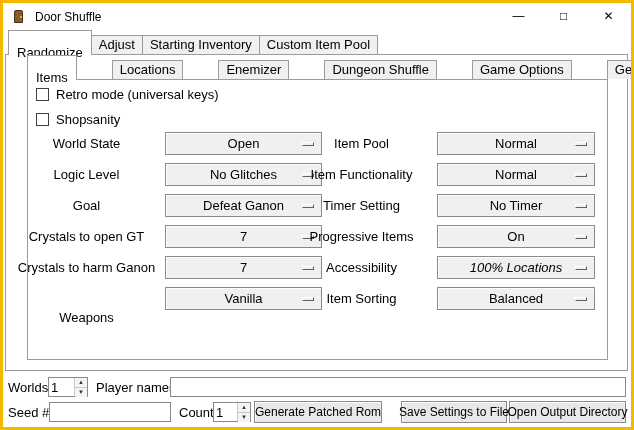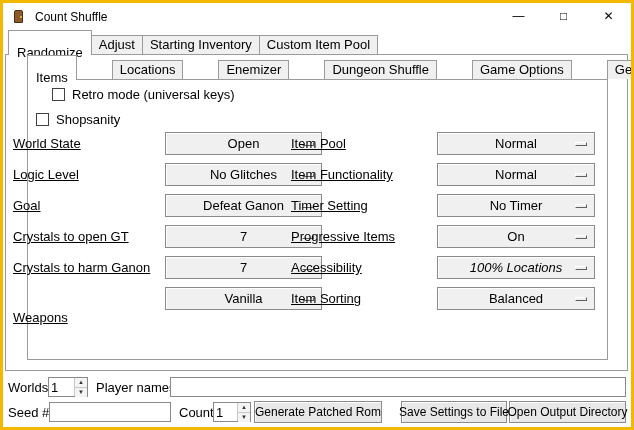--- a/index.html
+++ b/index.html
@@ -69,22 +69,22 @@
   .check {
     position: absolute; display: flex; align-items: center; gap: 7px;
     z-index: 4;
   }
   .ckbox {
     width: 13px; height: 13px; background: #fff; border: 1px solid #404040;
     flex: 0 0 auto;
   }
   
   .optlbl {
-    position: absolute; width: 147px; left: 10px; text-align: left;
-    z-index: 4; white-space: nowrap; text-decoration: underline;
+    position: absolute; width: 147px; left: 10px; text-align: center;
+    z-index: 4; white-space: nowrap;
   }
   .optlbl.right-col { left: 288px; width: 141px; }
   .optbtn {
     position: absolute; width: 157px; height: 23px;
     background: #f0f0f0; border: 1px solid #8a8a8a;
     box-shadow: inset 1px 1px 0 #ffffff;
     display: flex; align-items: center; justify-content: center;
     z-index: 4; cursor: default;
   }
   .optbtn .optval { white-space: nowrap; }
@@ -124,21 +124,21 @@
 </head>
 <body>
 
 <div class="window" style="border-color: rgb(245, 184, 0);">
 
   <div class="titlebar">
     <span class="app-icon">
       <span class="door"></span>
       <span class="knob"></span>
     </span>
-    <span class="title-text">Count Shuffle</span>
+    <span class="title-text">Door Shuffle</span>
     <div class="win-controls">
       <div class="wbtn">—</div>
       <div class="wbtn">□</div>
       <div class="wbtn">✕</div>
     </div>
   </div>
 
   <div class="pane outer-pane"></div>
   <div class="pane inner-pane"></div>
 
@@ -151,21 +151,21 @@
 
   <div class="tabbar inner-tabs">
     <div class="tab selected">Items</div>
     <div class="tab">Locations</div>
     <div class="tab">Enemizer</div>
     <div class="tab">Dungeon Shuffle</div>
     <div class="tab">Game Options</div>
     <div class="tab">Generation Setup</div>
   </div>
 
-  <div class="check" style="left:33px; top:84px;margin-left:16px;">
+  <div class="check" style="left:33px; top:84px;">
     <span class="ckbox"></span>
     <span>Retro mode (universal keys)</span>
   </div>
   <div class="check" style="left:33px; top:109px;">
     <span class="ckbox"></span>
     <span>Shopsanity</span>
   </div>
 
   <div class="optlbl" style="top:133px;">World State</div>
   <div class="optbtn" style="left:162px; top:129px;">

